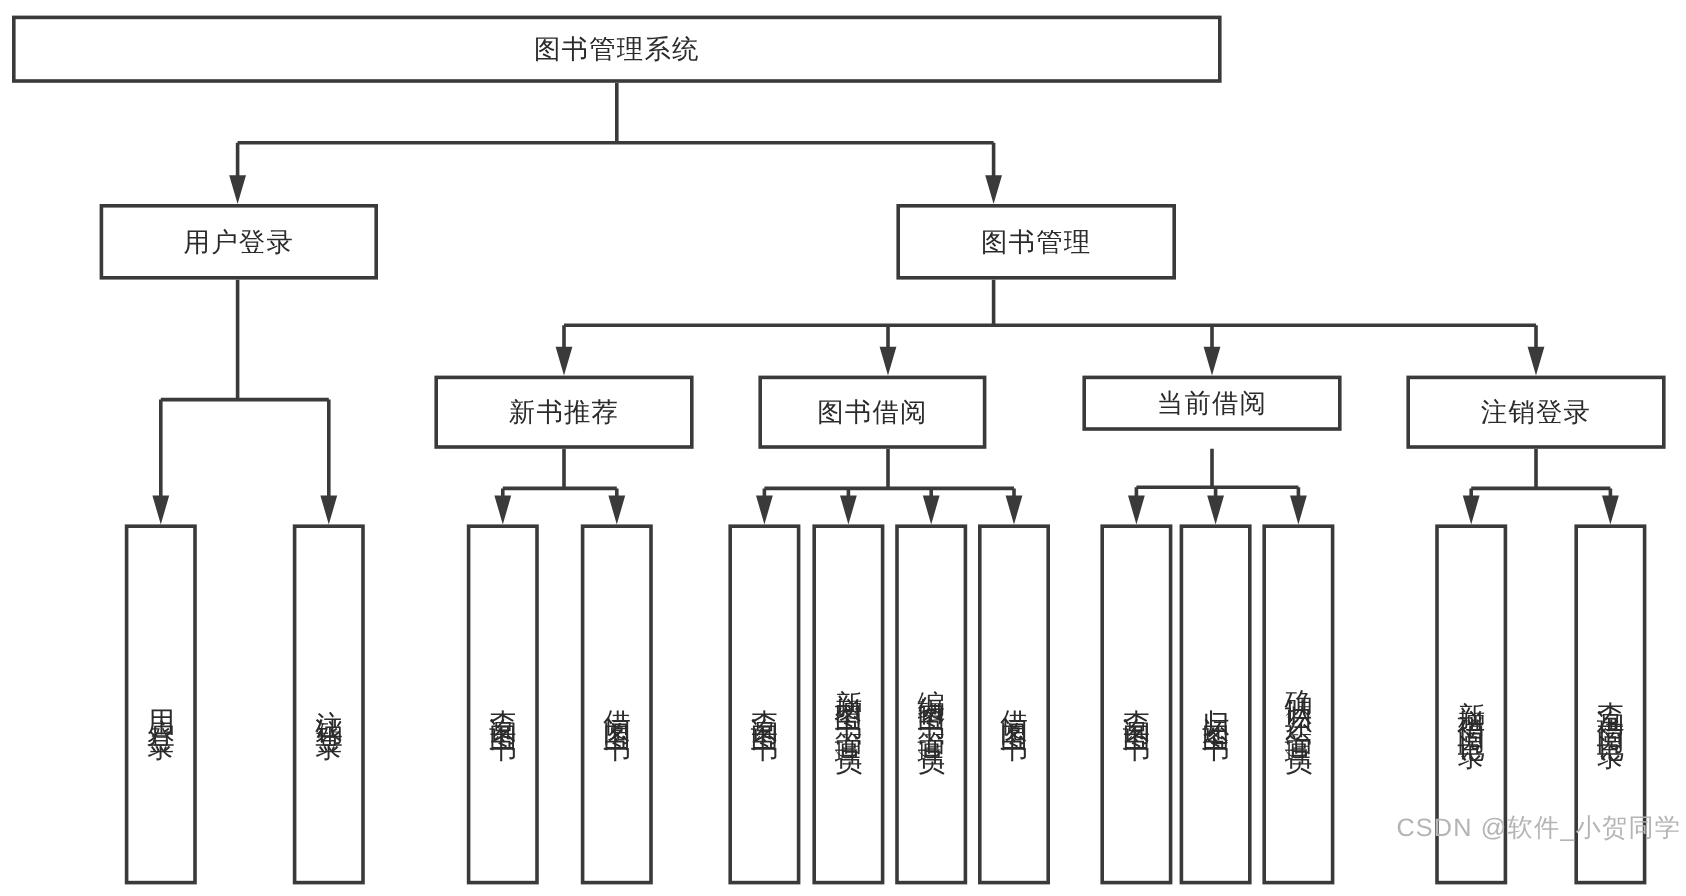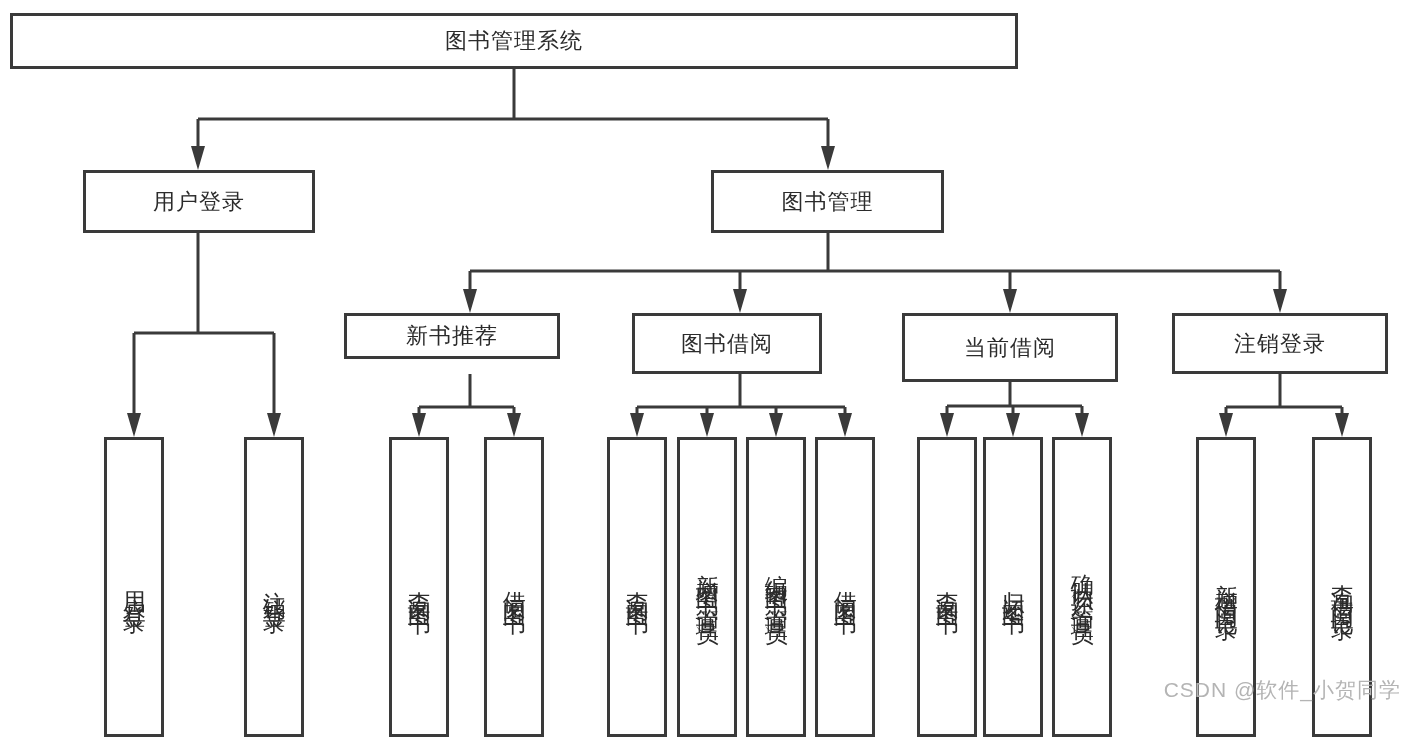--- a/index.html
+++ b/index.html
@@ -40,24 +40,24 @@
     writing-mode: vertical-rl;
     text-orientation: mixed;
     font-size: 23px;
     letter-spacing: 7px;
     line-height: 1.1;
     white-space: nowrap;
   }
   
   .pos-root      { left: 10px;   top: 13px;  width: 1008px; height: 56px; }
   .pos-user      { left: 83px;   top: 170px; width: 232px;  height: 63px; }
-  .pos-book      { left: 711px;  top: 170px; width: 233px;  height: 63px; }
-  .pos-g-new     { left: 344px;  top: 313px; width: 216px;  height: 46px; }
+  .pos-book      { left: 747px;  top: 170px; width: 233px;  height: 63px; }
+  .pos-g-new     { left: 362px;  top: 313px; width: 216px;  height: 61px; }
   .pos-g-borrow  { left: 632px;  top: 313px; width: 190px;  height: 61px; }
-  .pos-g-current { left: 902px;  top: 313px; width: 216px;  height: 69px; }
+  .pos-g-current { left: 902px;  top: 313px; width: 216px;  height: 46px; }
   .pos-g-record  { left: 1172px; top: 313px; width: 216px;  height: 61px; }
   
   .vbox { top: 437px; width: 60px; height: 300px; }
   .pos-u1  { left: 104px; }
   .pos-u2  { left: 244px; }
   .pos-n1  { left: 389px; }
   .pos-n2  { left: 484px; }
   .pos-b1  { left: 607px; }
   .pos-b2  { left: 677px; }
   .pos-b3  { left: 746px; }

